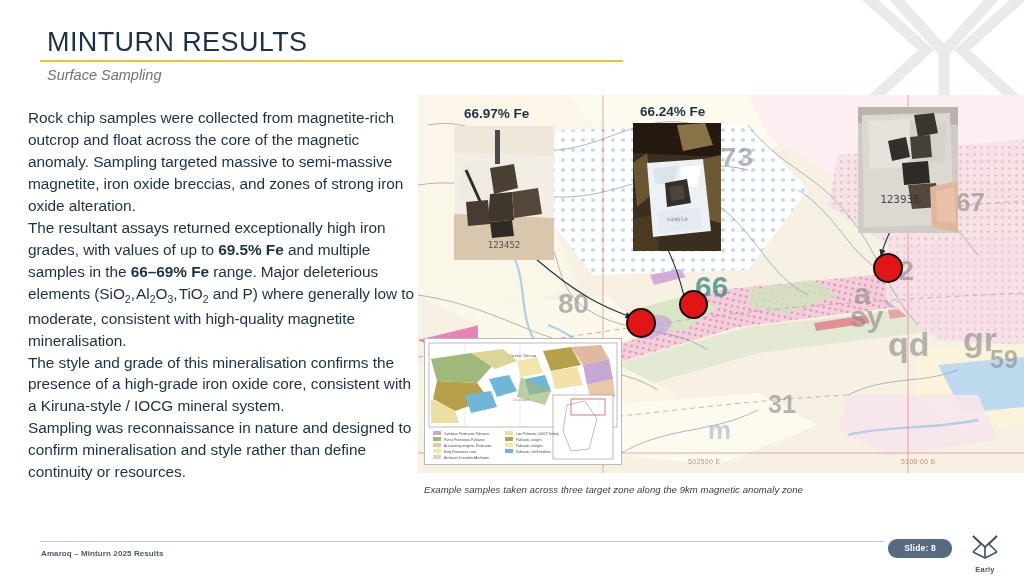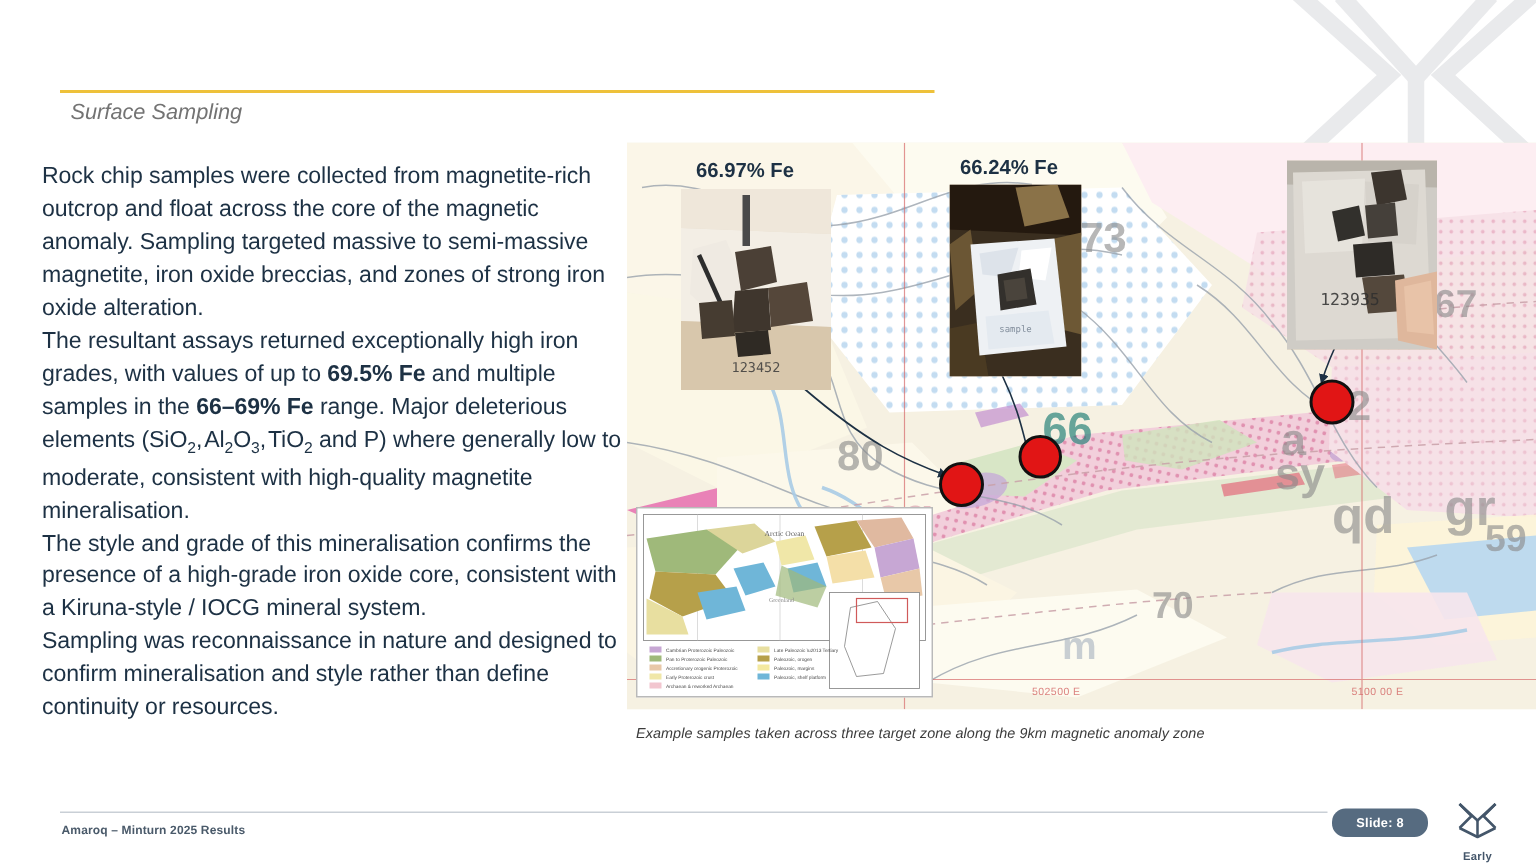--- a/index.html
+++ b/index.html
@@ -158,20 +158,21 @@
 
   <svg class="watermark" viewBox="0 0 180 150">
     <g fill="none" stroke="#e9eaec" stroke-width="11">
       <path d="M5 8 L72 68 L5 130"></path>
       <path d="M175 8 L108 68 L175 130"></path>
       <path d="M40 15 L90 70 L140 15"></path>
       <path d="M90 70 L90 145"></path>
     </g>
   </svg>
 
+  <div class="title">MINTURN RESULTS</div>
   <div class="title-rule"></div>
   <div class="subtitle">Surface Sampling</div>
 
   <div class="body-copy">
     <p><span>Rock chip samples were collected from magnetite-rich outcrop and float across the core of the magnetic anomaly. Sampling targeted massive to semi-massive magnetite, iron oxide breccias, and zones of strong iron oxide alteration.</span></p>
     <p>The resultant assays returned exceptionally high iron grades, with values of up to <b>69.5% Fe</b> and multiple samples in the <b>66–69% Fe</b> range. Major deleterious elements (SiO<sub>2</sub>, Al<sub>2</sub>O<sub>3</sub>, TiO<sub>2</sub> and P) where generally low to moderate, consistent with high-quality magnetite mineralisation.</p>
     <p><span>The style and grade of this mineralisation confirms the presence of a high-grade iron oxide core, consistent with a Kiruna-style / IOCG mineral system.</span></p>
     <p><span>Sampling was reconnaissance in nature and designed to confirm mineralisation and style rather than define continuity or resources.</span></p>
   </div>
 
@@ -254,25 +255,25 @@
           <line x1="0" y1="358" x2="606" y2="358"></line>
         </g>
 
         <g fill="none" stroke="#c9a0a8" stroke-width="1" stroke-dasharray="5 4" opacity=".85">
           <path d="M0 262 C120 250 260 220 430 208 C500 203 560 200 606 198"></path>
           <path d="M120 330 C220 320 330 305 430 300"></path>
           <path d="M470 120 C520 112 570 108 606 106"></path>
         </g>
       </svg>
 
-      <span class="map-label" style="left:302px;top:48px;font-size:28px;">73</span>
+      <span class="map-label" style="left:302px;top:48px;font-size:28px;font-family:Liberation Mono, monospace;">73</span>
       <span class="map-label" style="left:140px;top:193px;font-size:28px;">80</span>
       <span class="map-label" style="left:465px;top:160px;font-size:28px;">72</span>
       <span class="map-label" style="left:538px;top:92px;font-size:26px;">67</span>
-      <span class="map-label" style="left:350px;top:295px;font-size:25px;">70</span>
+      <span class="map-label" style="left:350px;top:295px;font-size:25px;">31</span>
       <span class="map-label" style="left:572px;top:250px;font-size:25px;">59</span>
       <span class="map-label" style="left:277px;top:175px;font-size:30px;color:#0f766e;">66</span>
       <span class="map-label" style="left:165px;top:230px;font-size:34px;color:#d28aa0;opacity:.55;">ag</span>
       <span class="map-label" style="left:436px;top:182px;font-size:30px;">a</span>
       <span class="map-label" style="left:432px;top:205px;font-size:30px;">sy</span>
       <span class="map-label" style="left:470px;top:230px;font-size:34px;">qd</span>
       <span class="map-label" style="left:545px;top:225px;font-size:34px;">gr</span>
       <span class="map-label" style="left:290px;top:320px;font-size:26px;color:#a8b4c0;">m</span>
 
       <span class="coord-label" style="left:270px;top:363px;">502500 E</span>

